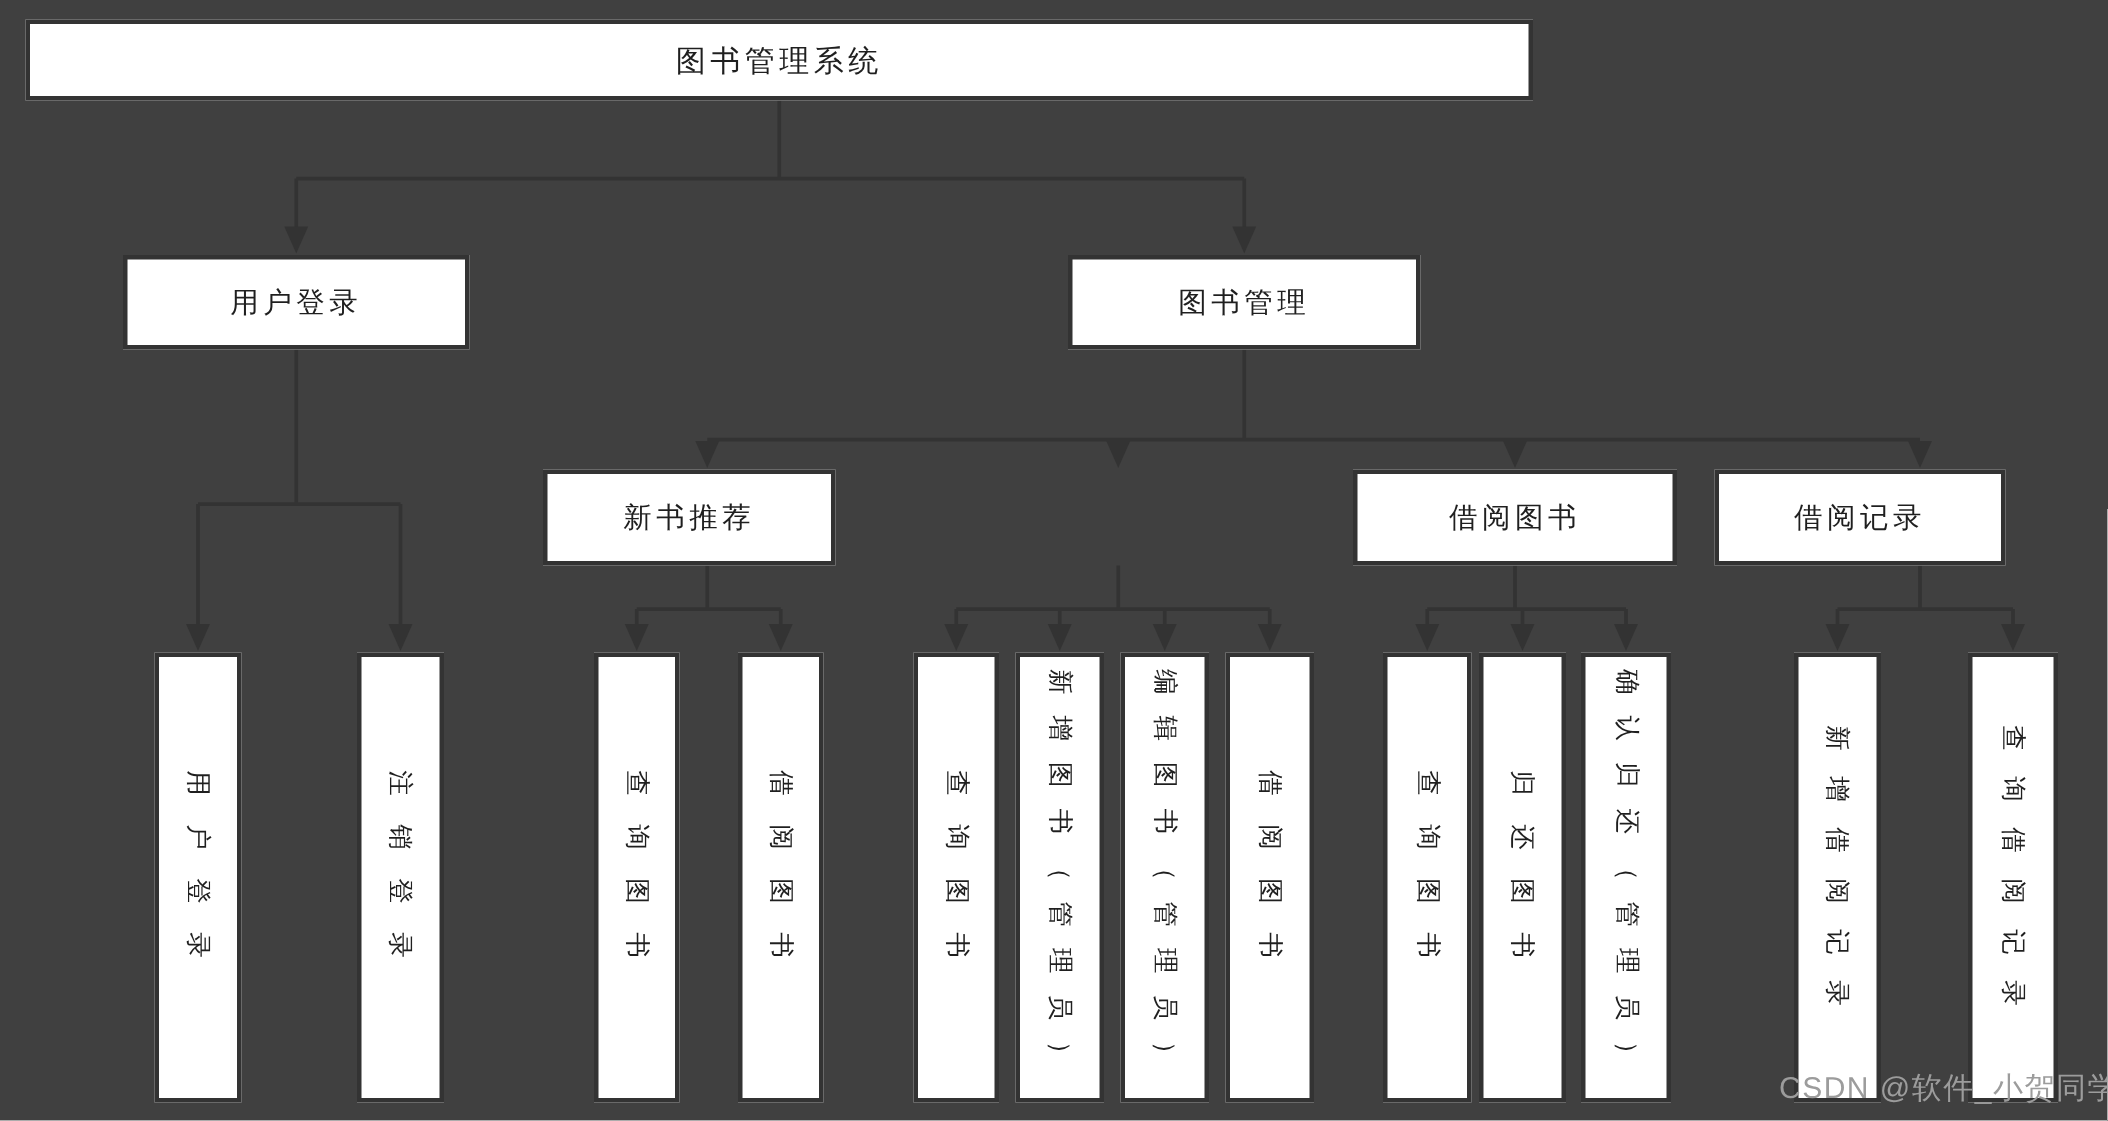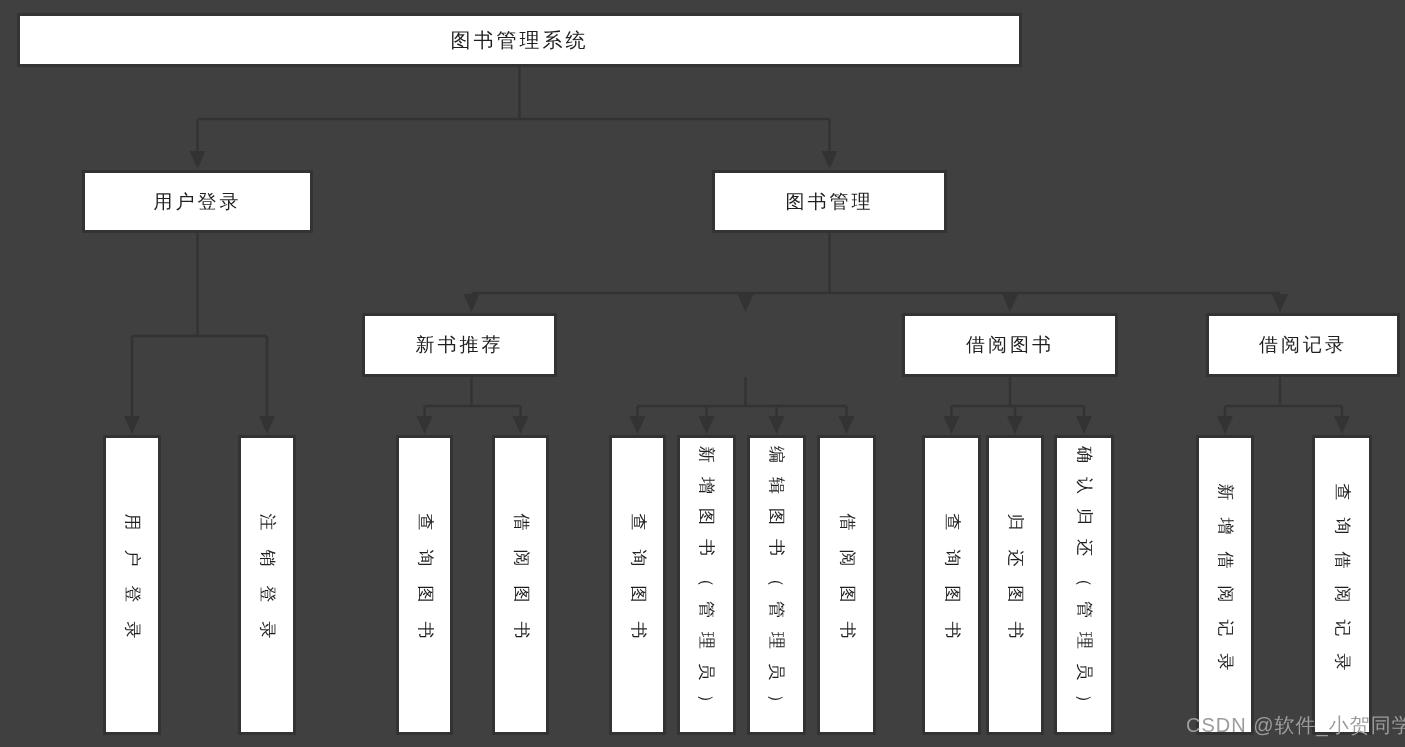--- a/index.html
+++ b/index.html
@@ -97,21 +97,21 @@
   <div class="box h" style="left:712px;top:170px;width:235px;height:63px">
     <span class="lbl">图书管理</span>
   </div>
 
   <div class="box h" style="left:362px;top:313px;width:195px;height:64px">
     <span class="lbl">新书推荐</span>
   </div>
   <div class="box h" style="left:902px;top:313px;width:216px;height:64px">
     <span class="lbl">借阅图书</span>
   </div>
-  <div class="box h" style="left:1206px;top:313px;width:194px;height:64px">
+  <div class="box h" style="left:1143px;top:313px;width:194px;height:64px">
     <span class="lbl">借阅记录</span>
   </div>
 
   <div class="box v sp4" style="left:103px;top:435px;width:58px;height:300px">
     <span class="vtext">用户登录</span>
   </div>
   <div class="box v sp4" style="left:238px;top:435px;width:58px;height:300px">
     <span class="vtext">注销登录</span>
   </div>
 

